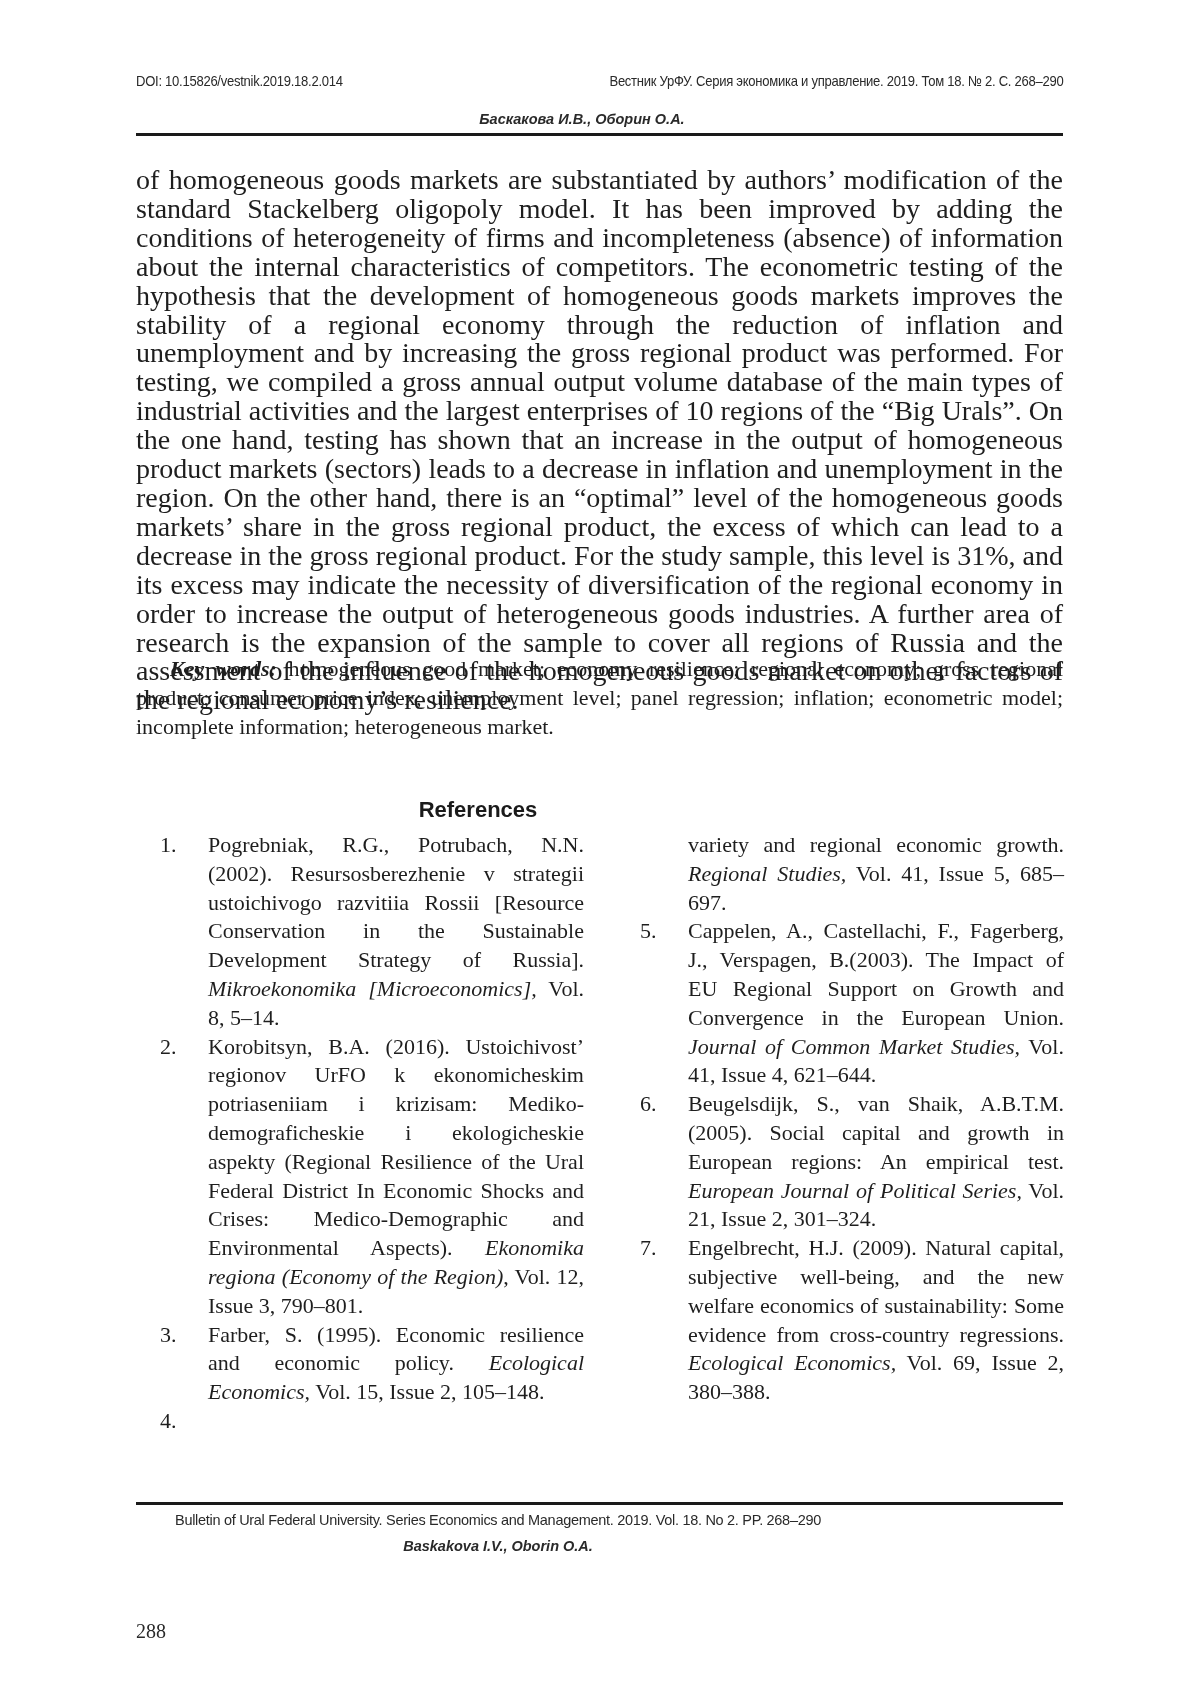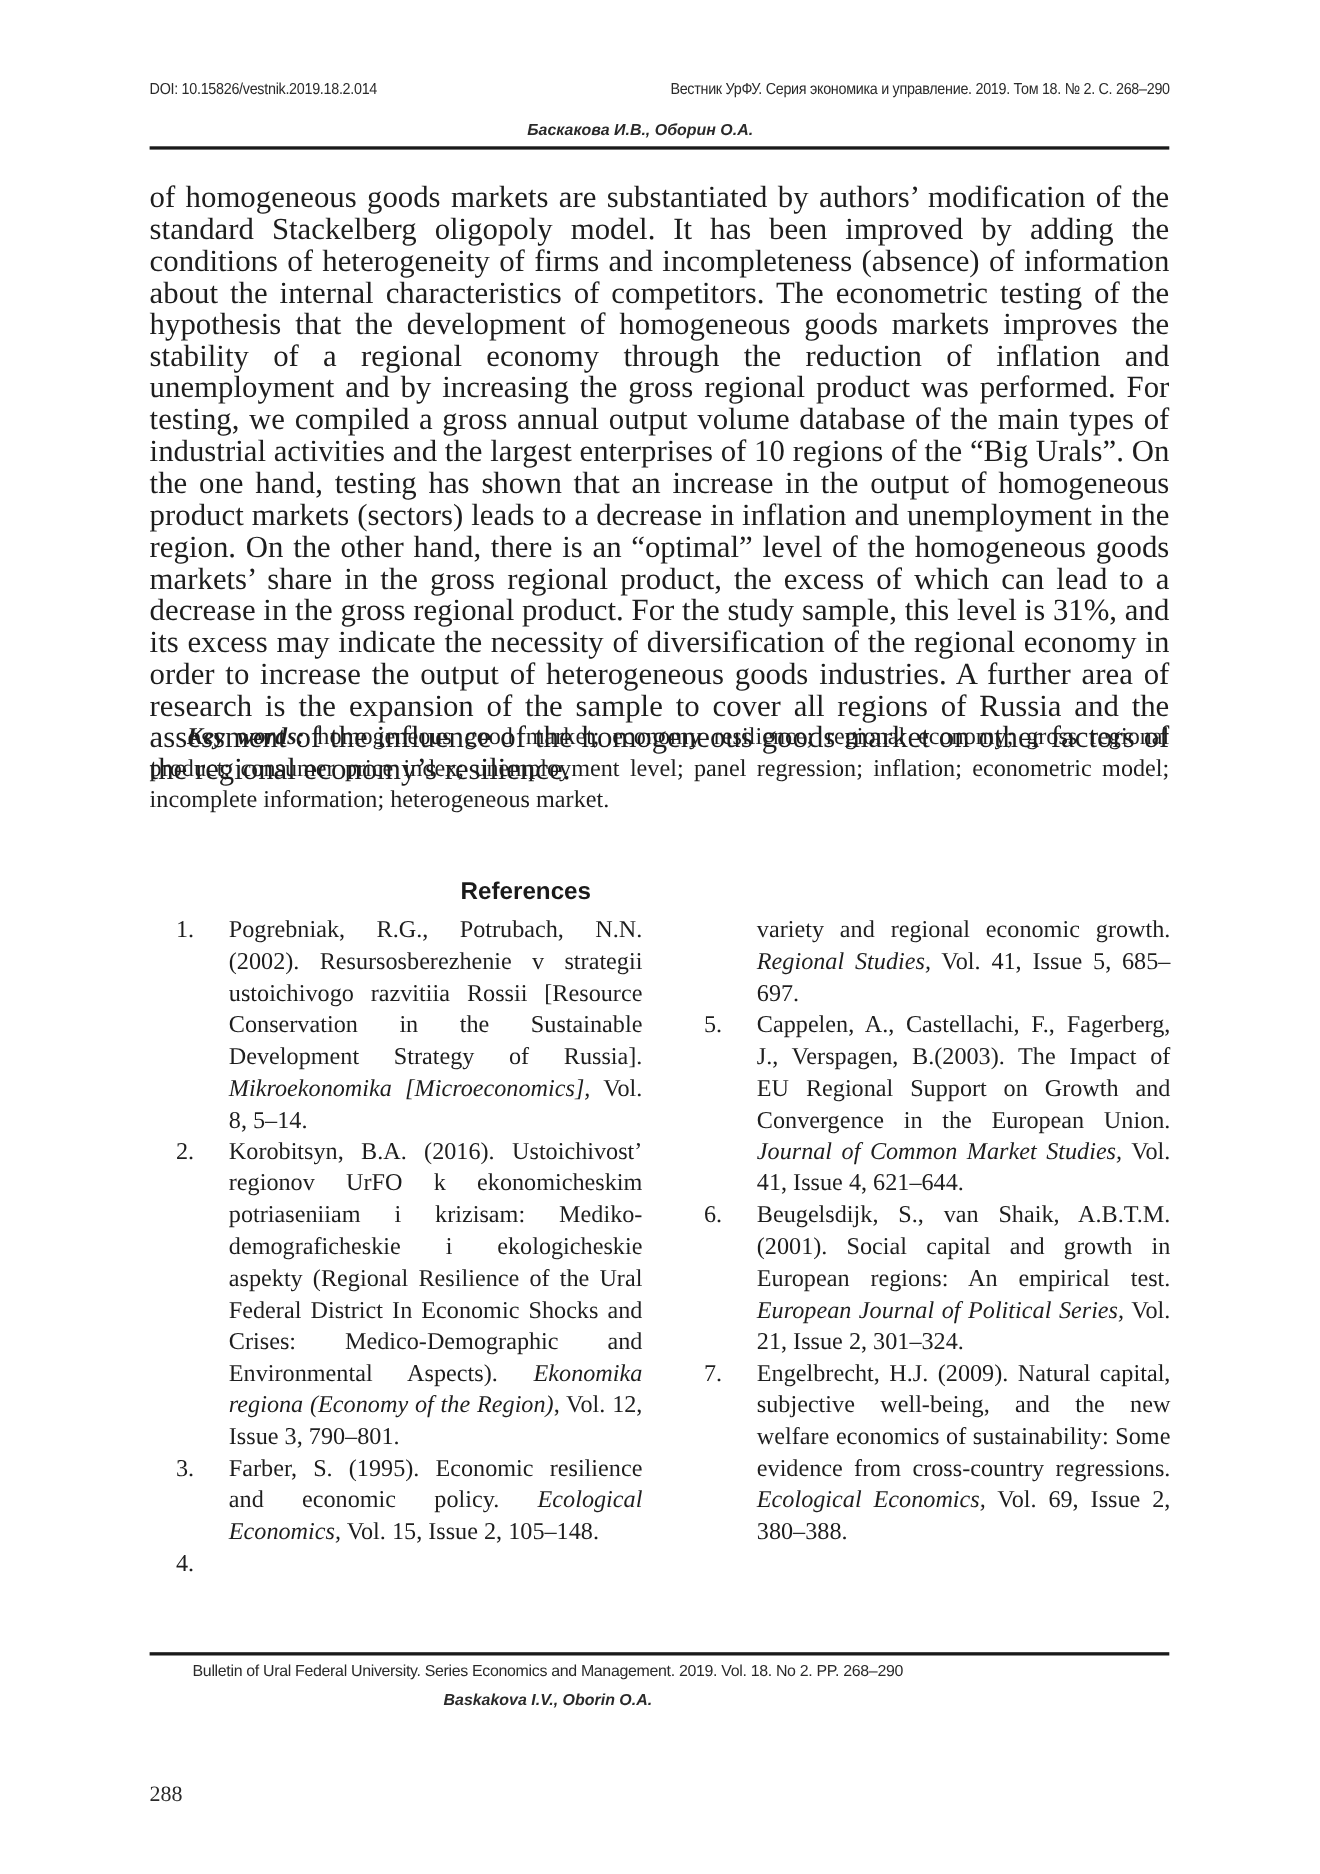--- a/index.html
+++ b/index.html
@@ -45,20 +45,20 @@
 <div class="abs col col-left">
   <div class="ref"><span class="num">1.</span><span>Pogrebniak, R.G., Potrubach, N.N. (2002). Resursosberezhenie v strategii ustoichivogo razvitiia Rossii [Resource Conservation in the Sustainable Development Strategy of Russia]. </span><span class="ital">Mikroekonomika [Microeconomics],</span><span> Vol. 8, 5–14.</span></div>
   <div class="ref"><span class="num">2.</span><span>Korobitsyn, B.A. (2016). Ustoichivost’ regionov UrFO k ekonomicheskim potriaseniiam i krizisam: Mediko-demograficheskie i ekologicheskie aspekty (Regional Resilience of the Ural Federal District In Economic Shocks and Crises: Medico-Demographic and Environmental Aspects). </span><span class="ital">Ekonomika regiona (Economy of the Region)</span><span>, Vol. 12, Issue 3, 790–801.</span></div>
   <div class="ref"><span class="num">3.</span><span>Farber, S. (1995). Economic resilience and economic policy. </span><span class="ital">Ecological Economics,</span><span> Vol. 15, Issue 2, 105–148.</span></div>
   <div class="ref" style="text-align-last: justify;"><span class="num">4.</span></div>
 </div>
 
 <div class="abs col col-right">
   <div class="cont"><span>variety and regional economic growth. </span><span class="ital">Regional Studies,</span><span> Vol. 41, Issue 5, 685–697.</span></div>
   <div class="ref"><span class="num">5.</span><span>Cappelen, A., Castellachi, F., Fagerberg, J., Verspagen, B.(2003). The Impact of EU Regional Support on Growth and Convergence in the European Union. </span><span class="ital">Journal of Common Market Studies,</span><span> Vol. 41, Issue 4, 621–644.</span></div>
-  <div class="ref"><span class="num">6.</span><span>Beugelsdijk, S., van Shaik, A.B.T.M. (2001). Social capital and growth in European regions: An empirical test. </span><span class="ital">European Journal of Political Series,</span><span> Vol. 21, Issue 2, 301–324.</span></div>
+  <div class="ref"><span class="num">6.</span><span>Beugelsdijk, S., van Shaik, A.B.T.M. (2005). Social capital and growth in European regions: An empirical test. </span><span class="ital">European Journal of Political Series,</span><span> Vol. 21, Issue 2, 301–324.</span></div>
   <div class="ref"><span class="num">7.</span><span>Engelbrecht, H.J. (2009). Natural capital, subjective well-being, and the new welfare economics of sustainability: Some evidence from cross-country regressions. </span><span class="ital">Ecological Economics,</span><span> Vol. 69, Issue 2, 380–388.</span></div>
 </div>
 
 <div class="abs rule rule-bot"></div>
 <div class="abs ftr ftr-line">Bulletin of Ural Federal University. Series Economics and Management. 2019. Vol. 18. No 2. PP. 268–290</div>
 <div class="abs ftr ftr-auth">Baskakova I.V., Oborin O.A.</div>
 <div class="abs page-num">288</div>
 
 </body></html>

